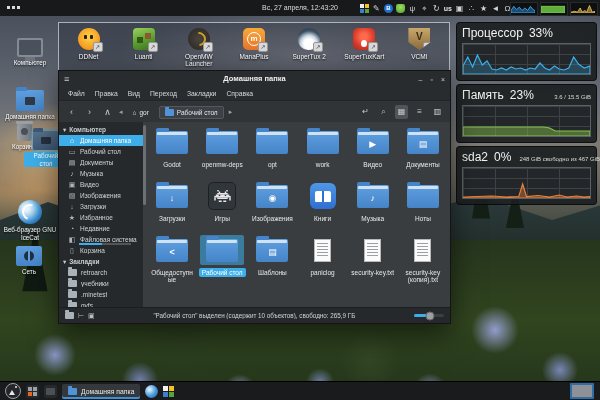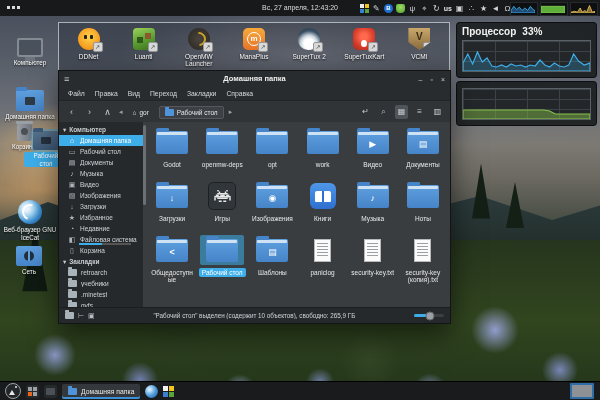--- a/index.html
+++ b/index.html
@@ -45,21 +45,21 @@
   .bt{background:#1f6fd0;color:#fff;border-radius:50%;width:9px;height:9px;font-size:6px;line-height:9px;font-weight:bold;text-align:center;}
   .upd{width:9px;height:9px;background:radial-gradient(circle at 50% 35%,#9ede62,#4f9e2f);border-radius:2px 2px 4px 4px;}
   .minigraphs{position:absolute;right:2px;top:2px;display:flex;gap:2px;}
   .mg{width:26px;height:12px;background:#0d0f10;border:1px solid #262a2c;}
   .mg svg{display:block;}
 
   
   .monitor{position:absolute;right:3px;top:22px;width:141px;z-index:6;display:flex;flex-direction:column;gap:3px;}
   .mwidget{background:rgba(28,31,33,0.92);border:1px solid rgba(0,0,0,0.6);border-radius:4px;padding:3px 5px 5px;}
   .mhead{display:flex;align-items:baseline;gap:6px;color:#f2f2f2;}
-  .mlabel,.mvalue{font-size:10px;font-weight:bold;}
+  .mlabel,.mvalue{font-size:12px;font-weight:normal;}
   .mdetail{margin-left:auto;font-size:6px;color:#d8d8d8;white-space:nowrap;}
   .mdetail.inline{margin-left:2px;}
   .graph{margin-top:3px;width:127px;height:30px;border:1px solid #5a6166;background-color:#23272a;
     background-image:linear-gradient(#3c4246 1px,transparent 1px),linear-gradient(90deg,#3c4246 1px,transparent 1px);
     background-size:32px 10px;}
   .graph svg{display:block;}
 
   
   .gameswin{position:absolute;left:58px;top:22px;width:390px;height:270px;background:rgba(25,30,40,0.28);
     border:1px solid rgba(210,215,220,0.75);z-index:3;}
@@ -266,23 +266,40 @@
         <span class="mlabel">Процессор</span>
         <span class="mvalue">33%</span>
       </div>
       <div class="graph">
         <svg viewBox="0 0 132 30" width="127" height="30" preserveAspectRatio="none">
           <polygon points="0,22 5,13 10,23 15,11 20,21 25,17 30,25 35,26 40,24 45,26 50,23 55,25 60,24 65,26 70,24 75,25 80,19 85,24 90,26 95,22 100,25 105,26 110,24 115,13 120,20 126,24 132,22 132,30 0,30" fill="rgba(61,174,233,0.25)" stroke="#3daee9" stroke-width="1.2"></polygon>
         </svg>
       </div>
     </div>
     <div class="mwidget">
+      <div class="mhead">
+        <span class="mlabel">Память</span>
+        <span class="mvalue">23%</span>
+        <span class="mdetail">3.6 / 15.5 GiB</span>
+      </div>
       <div class="graph">
         <svg viewBox="0 0 132 30" width="127" height="30" preserveAspectRatio="none">
           <polygon points="0,21 84,21 90,22 96,25 132,25 132,30 0,30" fill="rgba(135,194,74,0.45)" stroke="#87c24a" stroke-width="1.2"></polygon>
+        </svg>
+      </div>
+    </div>
+    <div class="mwidget">
+      <div class="mhead">
+        <span class="mlabel">sda2</span>
+        <span class="mvalue">0%</span>
+        <span class="mdetail inline">248 GiB свободно из 467 GiB</span>
+      </div>
+      <div class="graph">
+        <svg viewBox="0 0 132 30" width="127" height="30" preserveAspectRatio="none">
+          <polygon points="0,29 30,28 45,29 58,28.5 62,16 66,28.5 78,27.5 90,29 100,27 108,29 118,28 126,29 132,28.5 132,30 0,30" fill="rgba(232,130,62,0.4)" stroke="#e8823e" stroke-width="1.2"></polygon>
         </svg>
       </div>
     </div>
   </div>
 
   <div class="fm">
     <div class="titlebar">
       <span class="hamb">≡</span>
       <span class="wtitle">Домашняя папка</span>
       <span class="wc">

